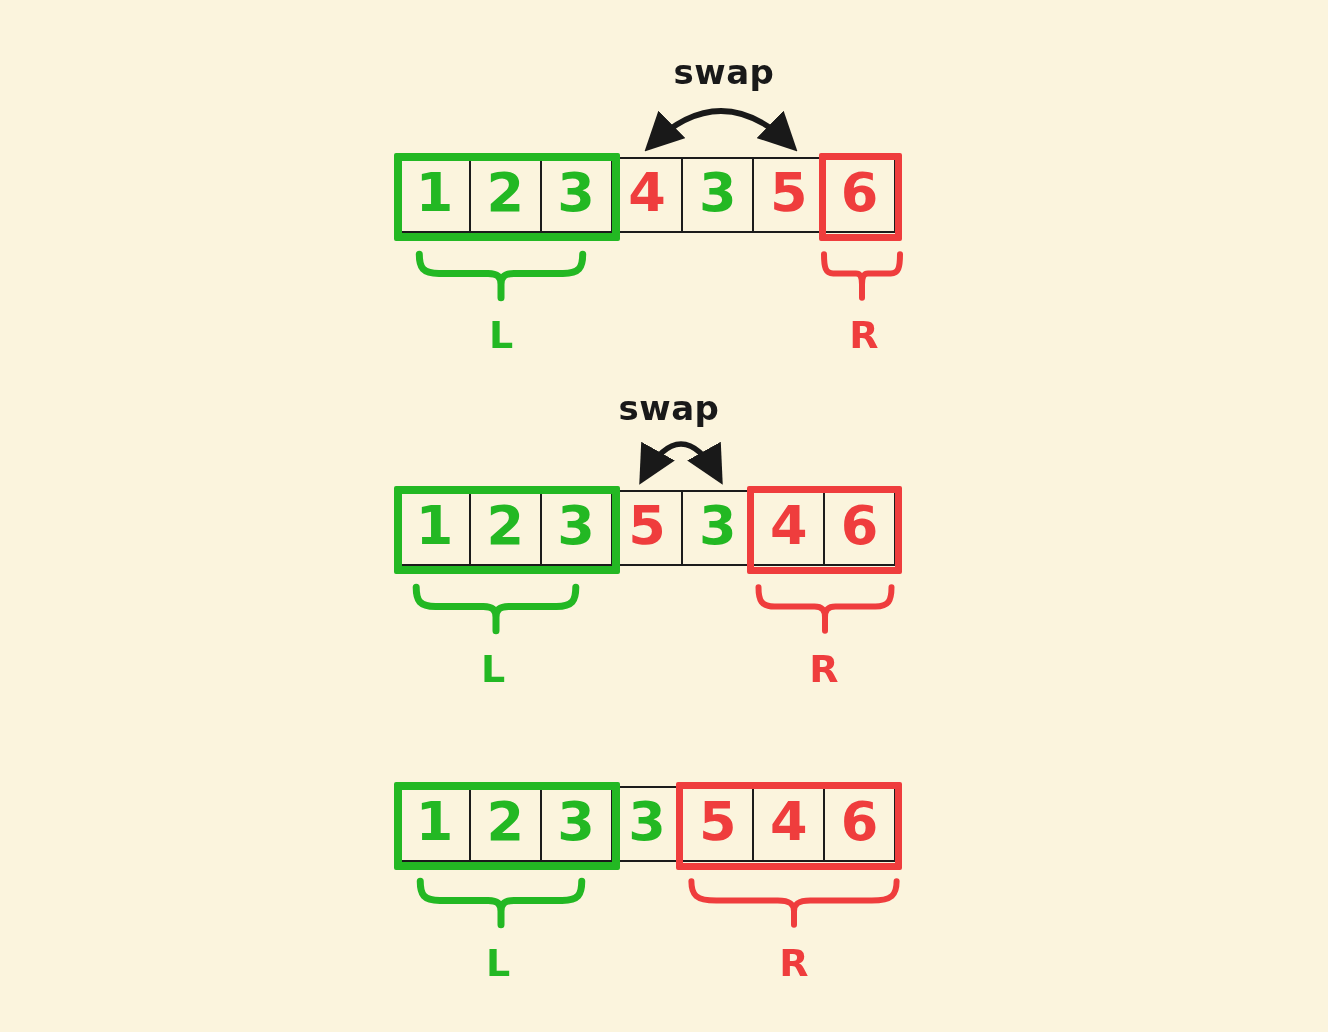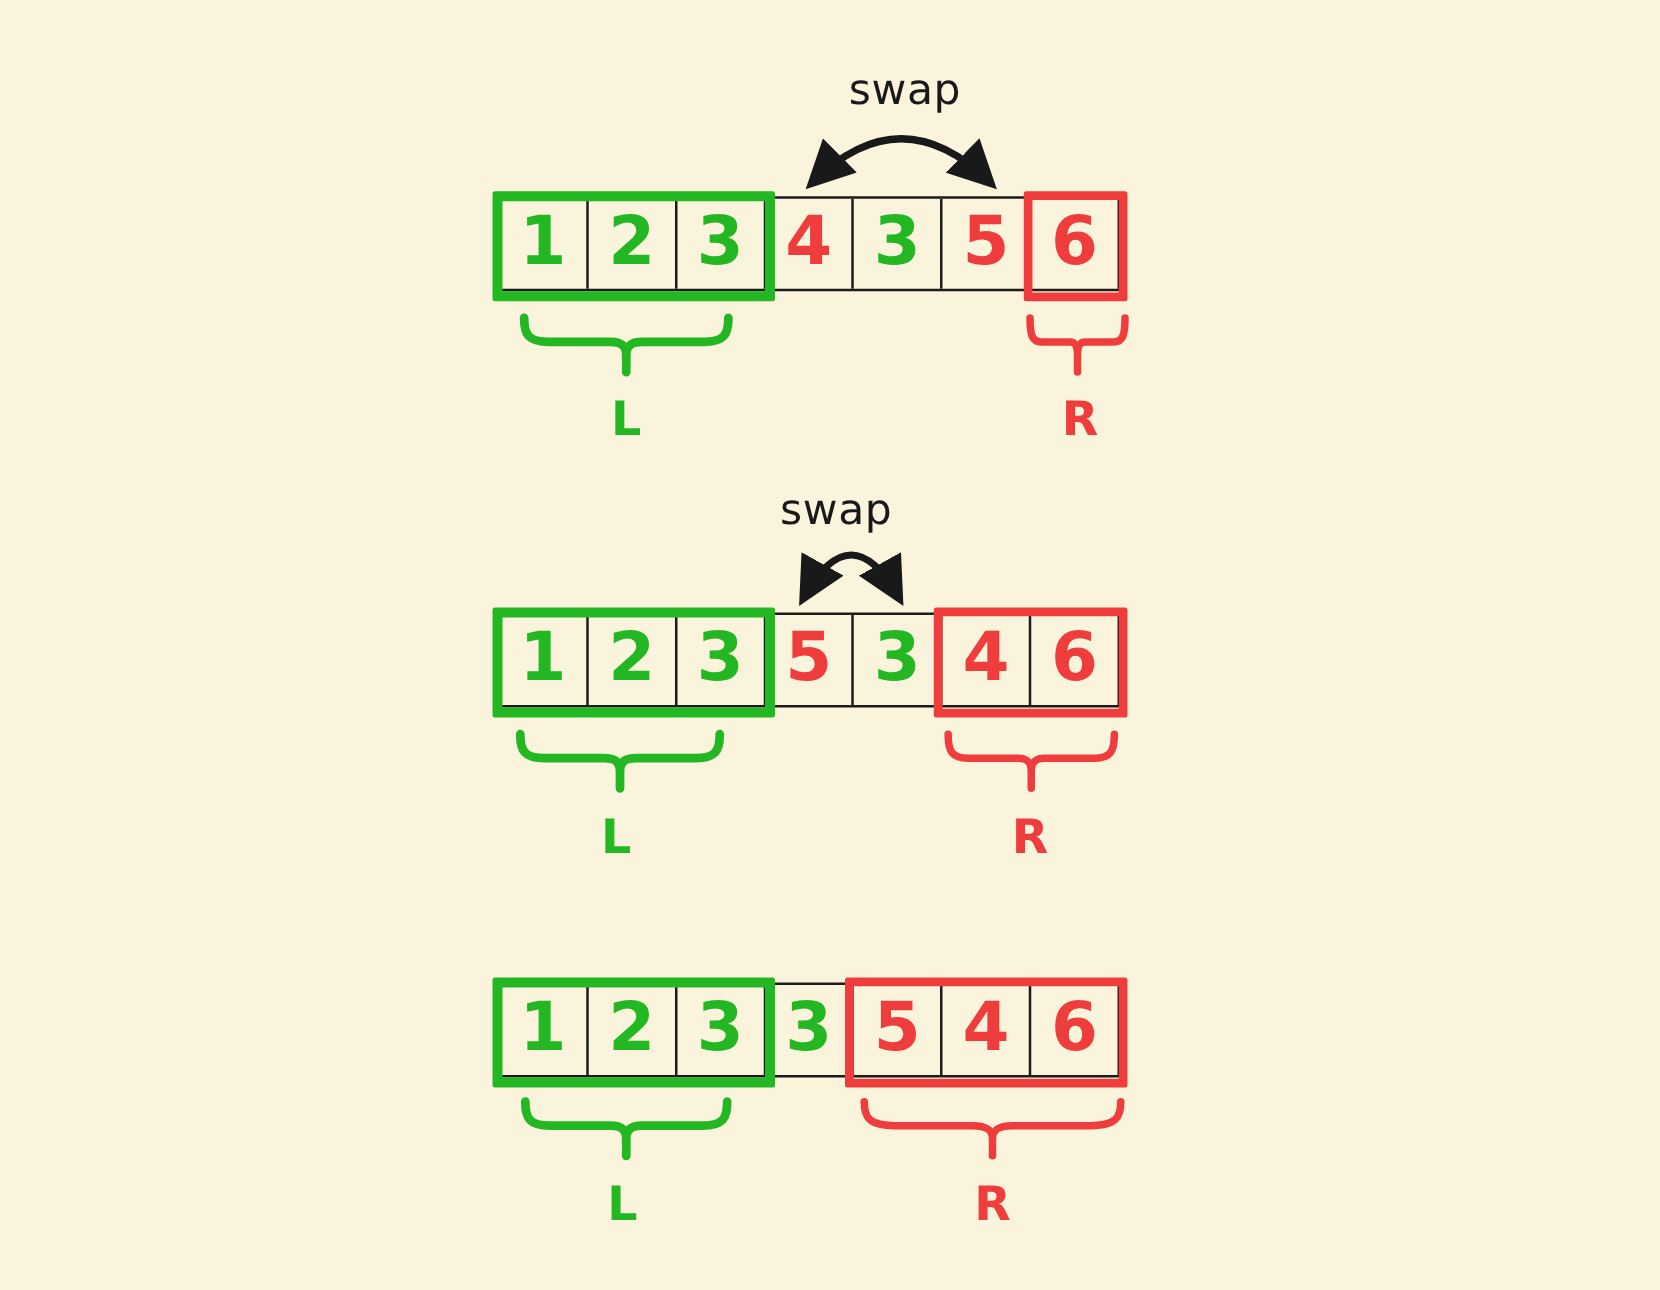--- a/index.html
+++ b/index.html
@@ -4,21 +4,21 @@
 <style>
   html,body{margin:0;padding:0;}
   body{
     width:1328px;height:1032px;position:relative;overflow:hidden;
     background:#fbf4dd;
     font-family:"DejaVu Sans","Liberation Sans",sans-serif;
   }
   .abs{position:absolute;}
   
   .swap-label{
-    font-size:34px;font-weight:400;color:#191919;letter-spacing:0.5px;
+    font-size:34px;font-weight:700;color:#191919;letter-spacing:0.5px;
     transform:translateX(-50%);
   }
   
   .arc path.curve{fill:none;stroke:#191919;stroke-width:5.5;stroke-linecap:round;}
   
   .array{
     display:flex;box-sizing:border-box;
     width:500px;height:76px;
     border:2px solid #1b1b1b;background:transparent;
   }

